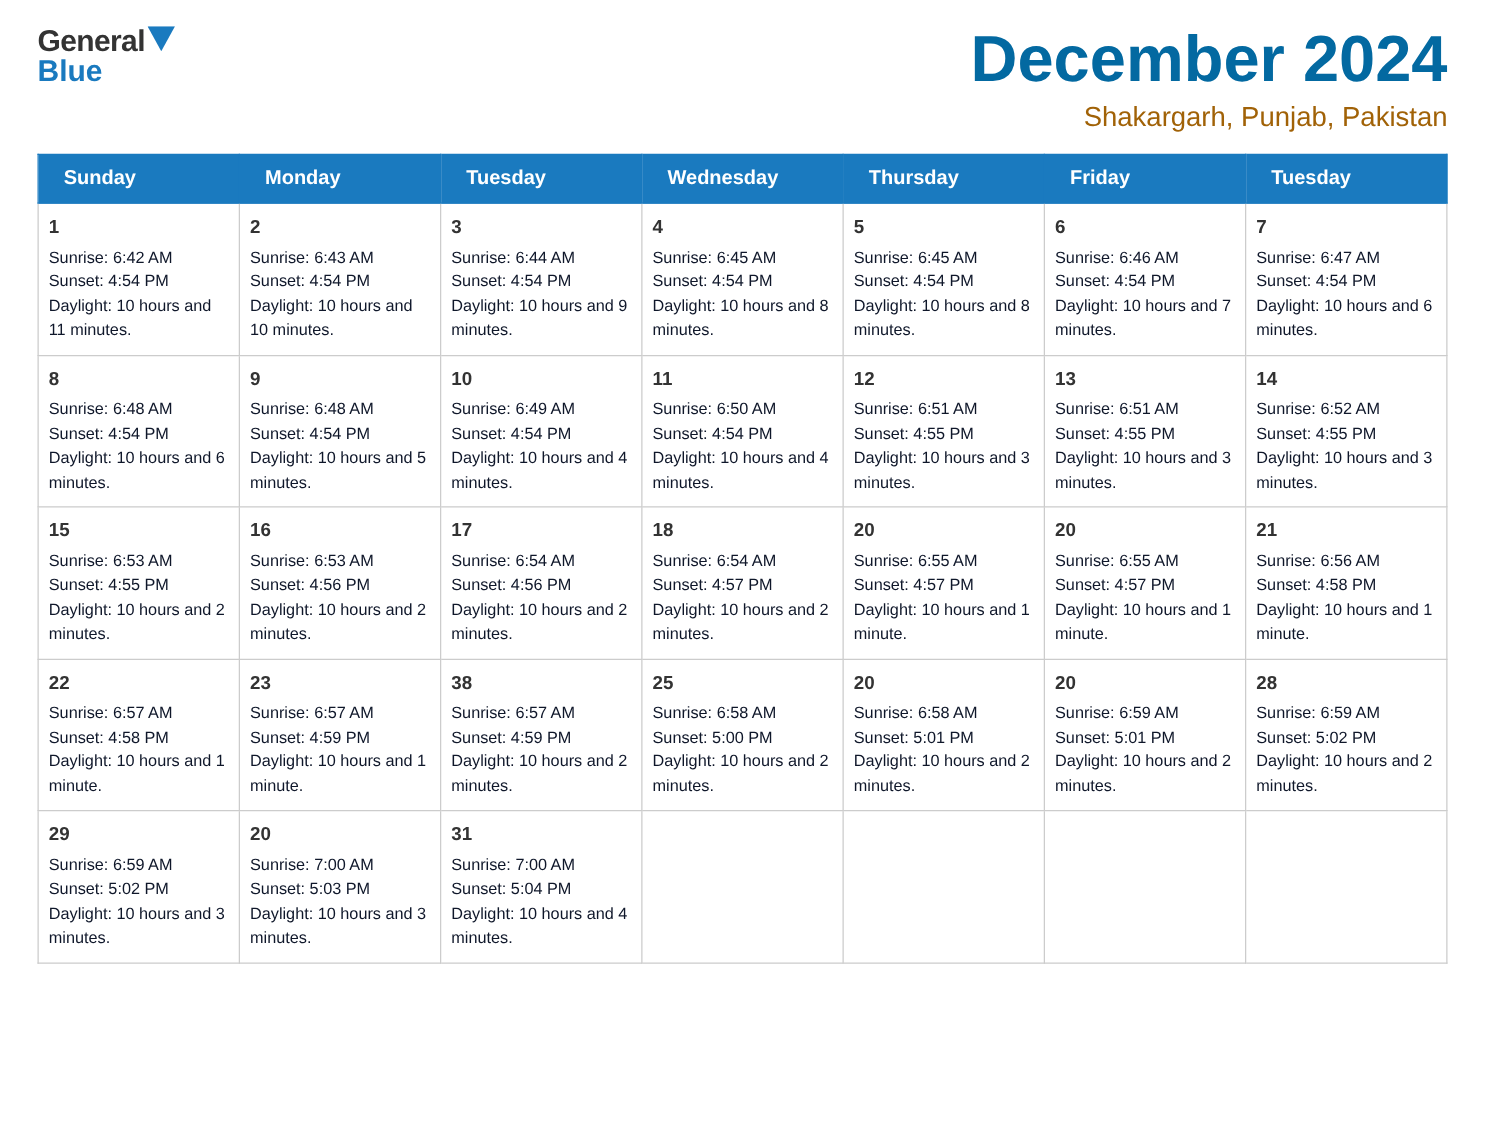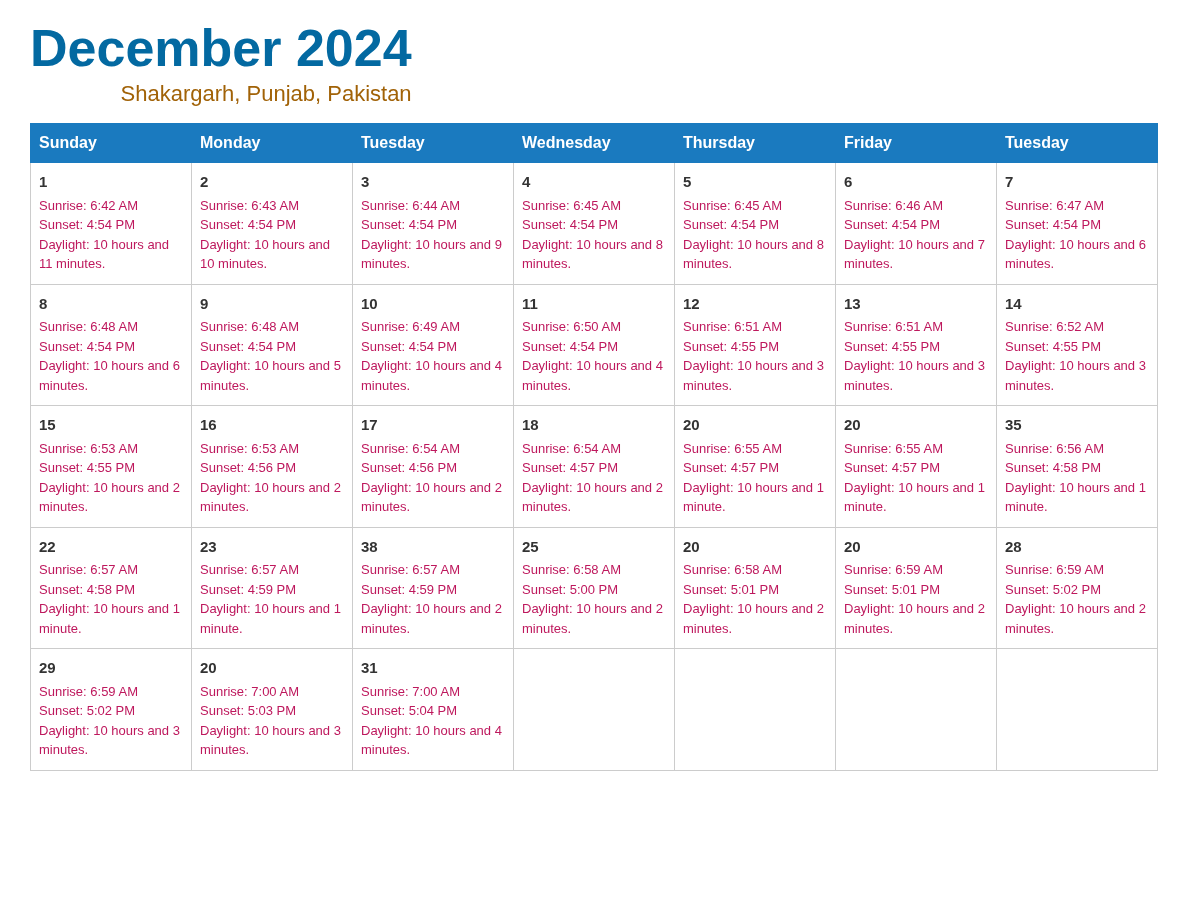--- a/index.html
+++ b/index.html
@@ -33,42 +33,42 @@
     table {
       width: 100%;
       border-collapse: collapse;
       table-layout: fixed;
     }
     thead tr th {
       background-color: #1a7abf;
       color: #fff;
       font-size: 16px;
       font-weight: bold;
-      padding: 10px 8px;
+      padding: 10px 20px;
       text-align: left;
       border: 1px solid #1a7abf;
     }
     tbody tr td {
       vertical-align: top;
       padding: 8px 8px 10px 8px;
       border: 1px solid #ccc;
       font-size: 13px;
       color: #333;
       line-height: 1.5;
       height: 110px;
     }
     tbody tr td .day-number {
       font-size: 15px;
       font-weight: bold;
       display: block;
       margin-bottom: 2px;
     }
     tbody tr td .day-info {
       font-size: 13px;
-      color: #be185d;
+      color: #0f172a;
     }
     tbody tr:nth-child(odd) td {
       background: #fff;
     }
     tbody tr:nth-child(even) td {
       background: #fff;
     }
     tbody tr td:empty {
       background: #fff;
     }
@@ -97,20 +97,31 @@
       font-weight: bold;
       color: #1a7abf;
       margin-top: -4px;
       margin-left: 0px;
     }
   </style>
 </head>
 <body>
 
 <div class="header-area">
+  <div class="logo-container">
+    <div class="logo-line1">
+      <span class="logo-word-general">General</span>
+      <span class="logo-arrow">
+        <svg width="22" height="20" viewBox="0 0 22 20">
+          <polygon points="0,0 22,0 11,20" fill="#1a7abf"></polygon>
+        </svg>
+      </span>
+    </div>
+    <div class="logo-line2">Blue</div>
+  </div>
   <div class="title-area">
     <div class="month-title">December 2024</div>
     <div class="location-title">Shakargarh, Punjab, Pakistan</div>
   </div>
 </div>
 
 <table>
   <thead>
     <tr>
     <th>Sunday</th>
@@ -141,21 +152,21 @@
         <td><span class="day-number">13</span><span class="day-info">Sunrise: 6:51 AM<br>Sunset: 4:55 PM<br>Daylight: 10 hours and 3 minutes.</span></td>
         <td><span class="day-number">14</span><span class="day-info">Sunrise: 6:52 AM<br>Sunset: 4:55 PM<br>Daylight: 10 hours and 3 minutes.</span></td>
       </tr>
       <tr>
         <td><span class="day-number">15</span><span class="day-info">Sunrise: 6:53 AM<br>Sunset: 4:55 PM<br>Daylight: 10 hours and 2 minutes.</span></td>
         <td><span class="day-number">16</span><span class="day-info">Sunrise: 6:53 AM<br>Sunset: 4:56 PM<br>Daylight: 10 hours and 2 minutes.</span></td>
         <td><span class="day-number">17</span><span class="day-info">Sunrise: 6:54 AM<br>Sunset: 4:56 PM<br>Daylight: 10 hours and 2 minutes.</span></td>
         <td><span class="day-number">18</span><span class="day-info">Sunrise: 6:54 AM<br>Sunset: 4:57 PM<br>Daylight: 10 hours and 2 minutes.</span></td>
         <td><span class="day-number">20</span><span class="day-info">Sunrise: 6:55 AM<br>Sunset: 4:57 PM<br>Daylight: 10 hours and 1 minute.</span></td>
         <td><span class="day-number">20</span><span class="day-info">Sunrise: 6:55 AM<br>Sunset: 4:57 PM<br>Daylight: 10 hours and 1 minute.</span></td>
-        <td><span class="day-number">35</span><span class="day-info">Sunrise: 6:56 AM<br>Sunset: 4:58 PM<br>Daylight: 10 hours and 1 minute.</span></td>
+        <td><span class="day-number">21</span><span class="day-info">Sunrise: 6:56 AM<br>Sunset: 4:58 PM<br>Daylight: 10 hours and 1 minute.</span></td>
       </tr>
       <tr>
         <td><span class="day-number">22</span><span class="day-info">Sunrise: 6:57 AM<br>Sunset: 4:58 PM<br>Daylight: 10 hours and 1 minute.</span></td>
         <td><span class="day-number">23</span><span class="day-info">Sunrise: 6:57 AM<br>Sunset: 4:59 PM<br>Daylight: 10 hours and 1 minute.</span></td>
         <td><span class="day-number">38</span><span class="day-info">Sunrise: 6:57 AM<br>Sunset: 4:59 PM<br>Daylight: 10 hours and 2 minutes.</span></td>
         <td><span class="day-number">25</span><span class="day-info">Sunrise: 6:58 AM<br>Sunset: 5:00 PM<br>Daylight: 10 hours and 2 minutes.</span></td>
         <td><span class="day-number">20</span><span class="day-info">Sunrise: 6:58 AM<br>Sunset: 5:01 PM<br>Daylight: 10 hours and 2 minutes.</span></td>
         <td><span class="day-number">20</span><span class="day-info">Sunrise: 6:59 AM<br>Sunset: 5:01 PM<br>Daylight: 10 hours and 2 minutes.</span></td>
         <td><span class="day-number">28</span><span class="day-info">Sunrise: 6:59 AM<br>Sunset: 5:02 PM<br>Daylight: 10 hours and 2 minutes.</span></td>
       </tr>

